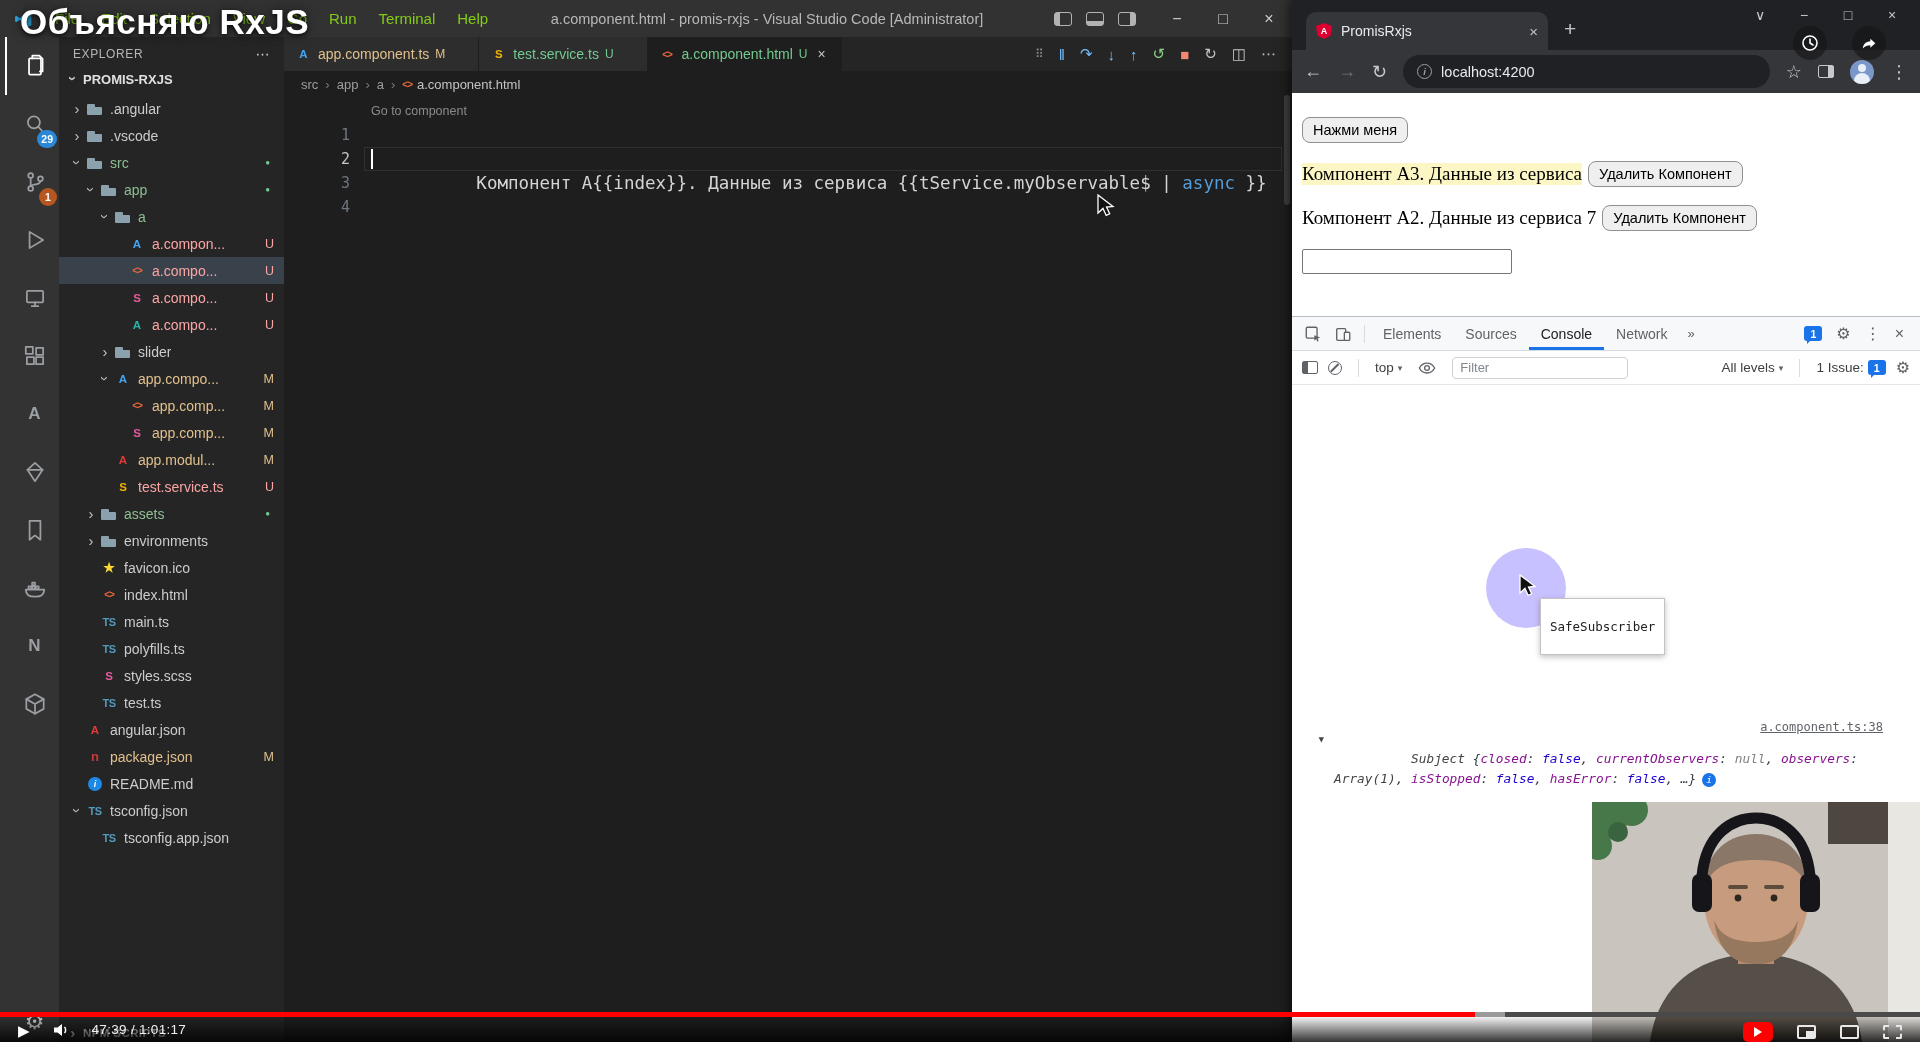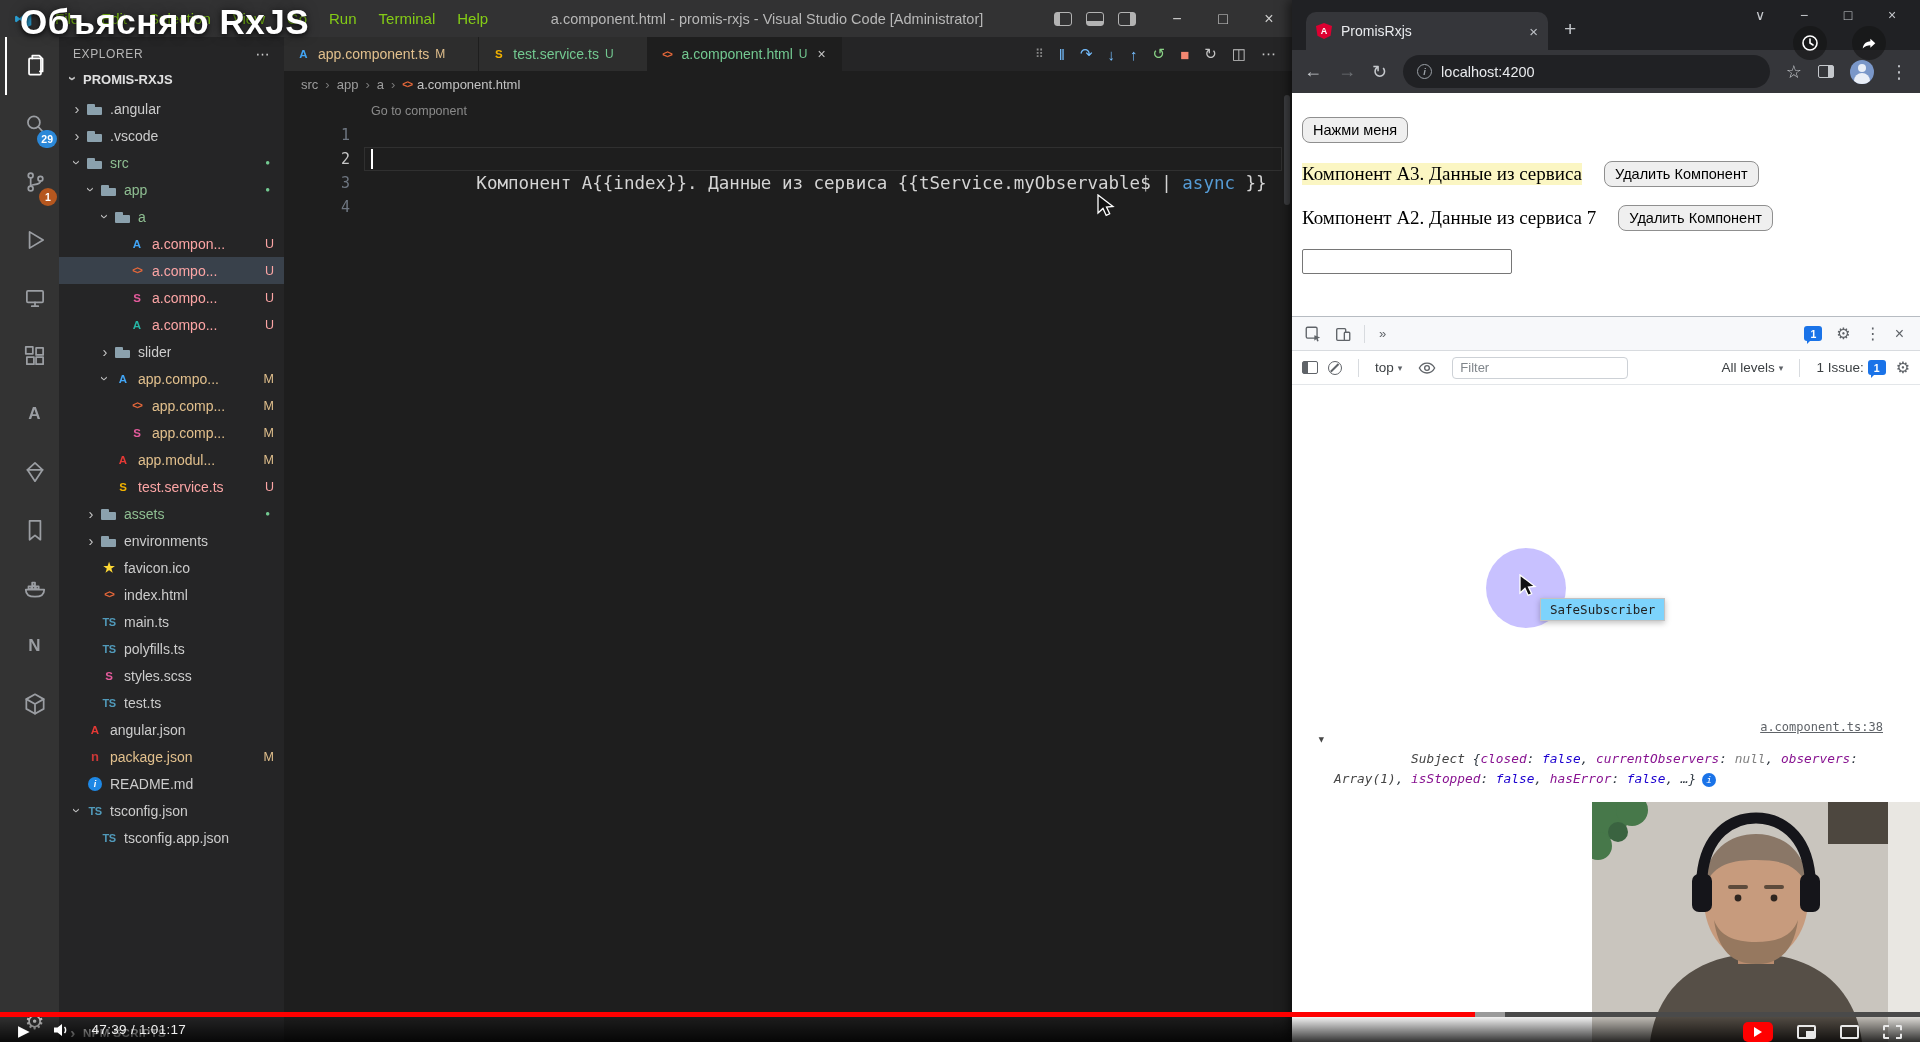--- a/index.html
+++ b/index.html
@@ -118,21 +118,21 @@
 .urlpill{flex:1;height:33px;background:#202124;border-radius:17px;display:flex;align-items:center;padding:0 14px;color:#e8eaed;font-size:14.5px;gap:9px}
 .info-i{width:15px;height:15px;border:1.4px solid #9aa0a6;border-radius:50%;color:#9aa0a6;font-size:9.5px;font-style:italic;display:flex;align-items:center;justify-content:center;font-weight:700}
 .pillspace{flex:1}
 .panelico{width:16px;height:13px;border:1.5px solid #c5c8cc;border-radius:2px;position:relative}
 .panelico::before{content:"";position:absolute;right:0;top:0;bottom:0;width:5px;background:#c5c8cc}
 .avatar{width:24px;height:24px;border-radius:50%;background:#7a97c9;position:relative;overflow:hidden}
 .avatar::before{content:"";position:absolute;left:8px;top:4px;width:8px;height:8px;border-radius:50%;background:#e9eef7}
 .avatar::after{content:"";position:absolute;left:4px;top:13px;width:16px;height:12px;border-radius:8px 8px 0 0;background:#e9eef7}
 .c-page{position:absolute;top:93px;left:0;right:0;height:223px;background:#ffffff;padding:24px 10px 0 10px;font-family:"Liberation Serif",serif;color:#000}
 .hbtn{font-family:"Liberation Sans",sans-serif;font-size:14.5px;background:#efefef;border:1px solid #8f8f8f;border-radius:8px;padding:4px 10px;color:#000;white-space:nowrap}
-.prow{display:flex;align-items:center;gap:22px;margin-top:18px}
+.prow{display:flex;align-items:center;gap:6px;margin-top:18px}
 .ptext{font-size:19px;white-space:nowrap}
 .ptext[data-hl="1"]{background:#fbf6c3}
 .pinput{margin-top:18px;width:210px;height:25px;border:1px solid #767676;border-radius:2px;background:#fff}
 
 .c-devtools{position:absolute;top:316px;left:0;right:0;bottom:0;background:#fff;border-top:1px solid #b7bcc2}
 .dt-tabs{height:34px;display:flex;align-items:center;background:#f7f8fa;border-bottom:1px solid #d8dbdf;padding:0 6px;color:#5f6368}
 .dt-toolico{width:30px;height:100%;display:flex;align-items:center;justify-content:center}
 .dt-toolico svg{width:18px;height:18px;stroke:#5f6368;fill:none;stroke-width:1.5}
 .vsep{width:1px;height:18px;background:#d8dbdf;margin:0 6px}
 .dt-tab{padding:0 12px;height:100%;display:flex;align-items:center;font-size:14px;color:#5f6368;white-space:nowrap}
@@ -160,21 +160,21 @@
 .crow[data-ind="c"]{margin-left:70px}
 .twy2{position:absolute;left:-15px;top:0;color:#474747}
 .twy2::before{content:"";display:inline-block;font-size:9px}
 .twy2[data-exp="open"]::before{content:"▶";transform:rotate(90deg)}
 [data-c="key"]{color:#881391}
 [data-c="bool"],[data-c="num"]{color:#1c00cf}
 [data-c="nul"]{color:#808080}
 [data-c="cls"]{color:#444444}
 [data-c="pl"]{color:#303942}
 .info-badge{display:inline-flex;width:14px;height:14px;background:#1a73e8;border-radius:50%;color:#fff;font-size:9.5px;font-style:italic;align-items:center;justify-content:center;margin-left:6px;vertical-align:middle}
-.tooltip{position:absolute;left:1540px;top:598px;background:#7dd3fc;border:1px solid #c2c2c2;box-shadow:0 2px 6px rgba(0,0,0,.25);padding:3px 9px;font-family:"DejaVu Sans Mono",monospace;font-size:12.5px;color:#222;z-index:60}
+.tooltip{position:absolute;left:1540px;top:598px;background:#ffffff;border:1px solid #c2c2c2;box-shadow:0 2px 6px rgba(0,0,0,.25);padding:20px 9px;font-family:"DejaVu Sans Mono",monospace;font-size:12.5px;color:#222;z-index:60}
 .clickcircle{position:absolute;left:1486px;top:548px;width:80px;height:80px;border-radius:50%;background:rgba(124,108,255,.42);z-index:55}
 
 .webcam{position:absolute;left:1592px;top:802px;width:328px;height:240px;overflow:hidden;z-index:40}
 .caption{position:absolute;left:20px;top:2px;font-size:35px;font-weight:700;color:#fff;text-shadow:0 2px 4px rgba(0,0,0,.65),0 0 12px rgba(0,0,0,.5);z-index:70;letter-spacing:.5px}
 .ytbtn{position:absolute;top:26px;width:34px;height:34px;border-radius:50%;background:rgba(20,20,20,.6);display:flex;align-items:center;justify-content:center;z-index:70}
 .progress{position:absolute;left:0;top:1012px;height:5px;width:1920px;background:#4a4a4a;z-index:80}
 .prog-red{position:absolute;left:0;top:0;height:100%;width:1475px;background:#f00}
 .prog-buf{position:absolute;left:1475px;top:0;height:100%;width:30px;background:#9a9a9a}
 .controls{position:absolute;left:0;top:1017px;width:1920px;height:25px;background:linear-gradient(rgba(0,0,0,.05),rgba(0,0,0,.8));display:flex;align-items:flex-start;padding:5px 18px 0 18px;gap:22px;color:#fff;z-index:85}
 .pc-play{font-size:15px}
@@ -704,20 +704,27 @@
               <path d="M11.5 11.5l6.5 2.5-2.7 1 1 2.7-1.7.6-1-2.7-2.1 2z" fill="#5f6368" stroke="none"></path>
             </svg>
         </span>
         <span class="dt-toolico">
           <svg viewBox="0 0 20 20">
               <rect x="3" y="4" width="10" height="13" rx="1.2"></rect>
               <rect x="11.5" y="8" width="6" height="9" rx="1" fill="#f7f8fa"></rect>
             </svg>
         </span>
         <span class="vsep"></span>
+        <span style="display:flex;height:100%">
+
+        <span class="dt-tab">Elements</span>
+            <span class="dt-tab">Sources</span>
+            <span class="dt-tab" data-active="true">Console</span>
+            <span class="dt-tab">Network</span>
+          </span>
         <span class="dt-more">»</span>
         <span class="dt-right">
           <span class="bubble">1</span>
           <span class="dt-glyph">⚙</span>
           <span class="dt-glyph">⋮</span>
           <span class="dt-glyph">×</span>
         </span>
       </div>
       <div class="dt-conbar">
         <span class="ico-panel"></span>

